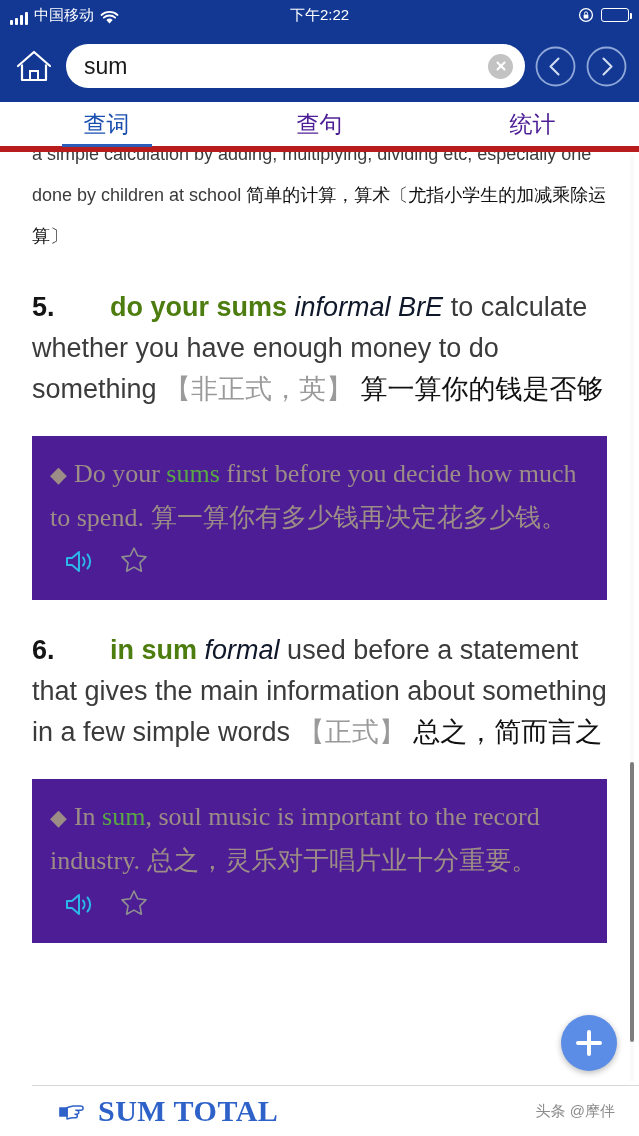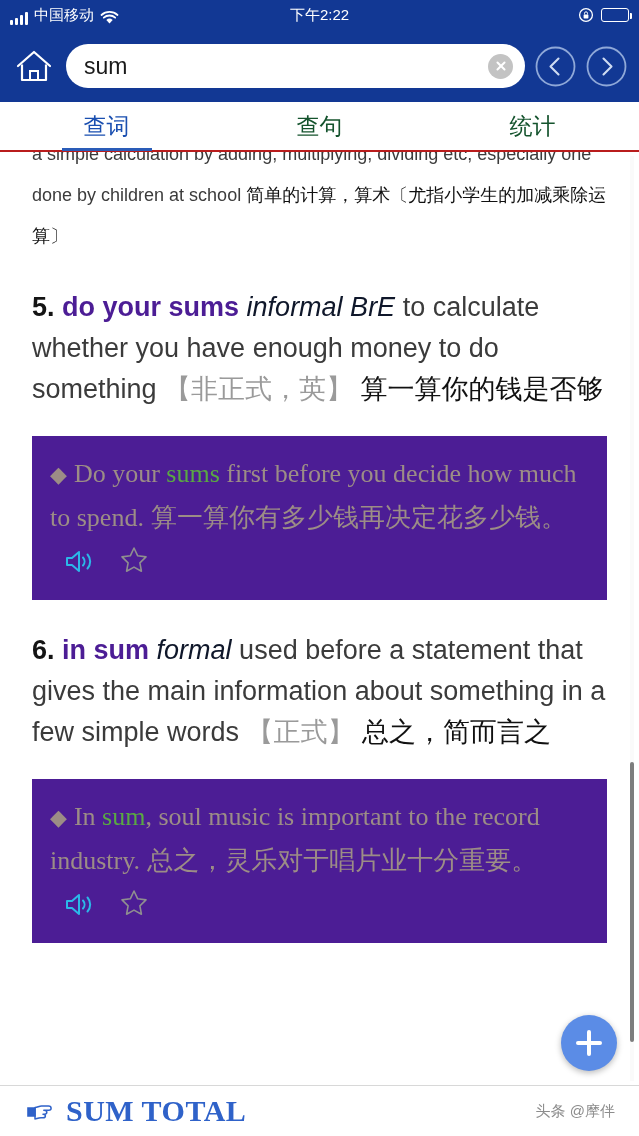--- a/index.html
+++ b/index.html
@@ -65,25 +65,25 @@
     content:""; position:absolute; left:50%; top:50%;
     width:12px; height:2px; background:#fff; border-radius:1px;
   }
   .clear-btn::before{ transform:translate(-50%,-50%) rotate(45deg); }
   .clear-btn::after{ transform:translate(-50%,-50%) rotate(-45deg); }
   .nav-circle{ width:41px; height:41px; flex:0 0 auto; }
 
   
   .tabs{
     height:50px; background:#fff; display:flex;
-    border-bottom:2px solid #b91c1c; position:relative;
+    border-bottom:6px solid #b91c1c; position:relative;
   }
   .tab{
     flex:1; display:flex; align-items:center; justify-content:center;
-    font-size:23px; color:#14532d; position:relative;
+    font-size:23px; color:#4c1d95; position:relative;
   }
   .tab.active{ color:#1a4fb0; }
   .tab.active::after{
     content:""; position:absolute; bottom:-1px; left:50%;
     transform:translateX(-50%);
     width:90px; height:3px; background:#2a5cb8;
   }
 
   
   .content{
@@ -102,21 +102,21 @@
     font-size:18px; line-height:41px; color:#3b3b3b;
     letter-spacing:0;
   }
   .def-line .cn{ color:#111; }
 
   .sense{
     margin-top:30px;
     font-size:27px; line-height:41px; color:#3b3b3b;
   }
   .sense .num{ color:#141414; font-weight:bold; }
-  .sense .phrase{ color:#4c1d95; font-weight:bold; }
+  .sense .phrase{ color:#4d7c0f; font-weight:bold;margin-left:48px; }
   .sense .reg{ color:#0f172a; font-style:italic;text-align:center; }
   .sense .cnbr{ color:#9a9a9a; }
   .sense .cn{ color:#111; }
 
   .example{
     margin-top:26px;
     background:#4c1d95;
     padding:16px 20px 18px 18px;
     font-family:"Liberation Serif", serif;
     font-size:26px; line-height:43px;
@@ -150,21 +150,21 @@
   .fab::before, .fab::after{
     content:""; position:absolute; background:#fff; border-radius:2px;
   }
   .fab::before{ width:26px; height:4px; }
   .fab::after{ width:4px; height:26px; }
 
   
   .footer{
     height:51px; border-top:1px solid #d8d8d8;
     display:flex; align-items:center; padding:0 24px;
-    position:relative; background:#fff;
+    position:relative; background:#fff;margin-left:32px;
   }
   .footer-left{ display:flex; align-items:center; gap:10px; }
   .hand-icon{ width:32px; height:26px; }
   .footer-title{
     font-family:"Liberation Serif", serif; font-weight:bold;
     font-size:30px; color:#2f62c9; letter-spacing:.5px;
   }
   .watermark{
     margin-left:auto; font-size:15px; color:#8d8d8d;
     font-family:"Liberation Sans", sans-serif;

